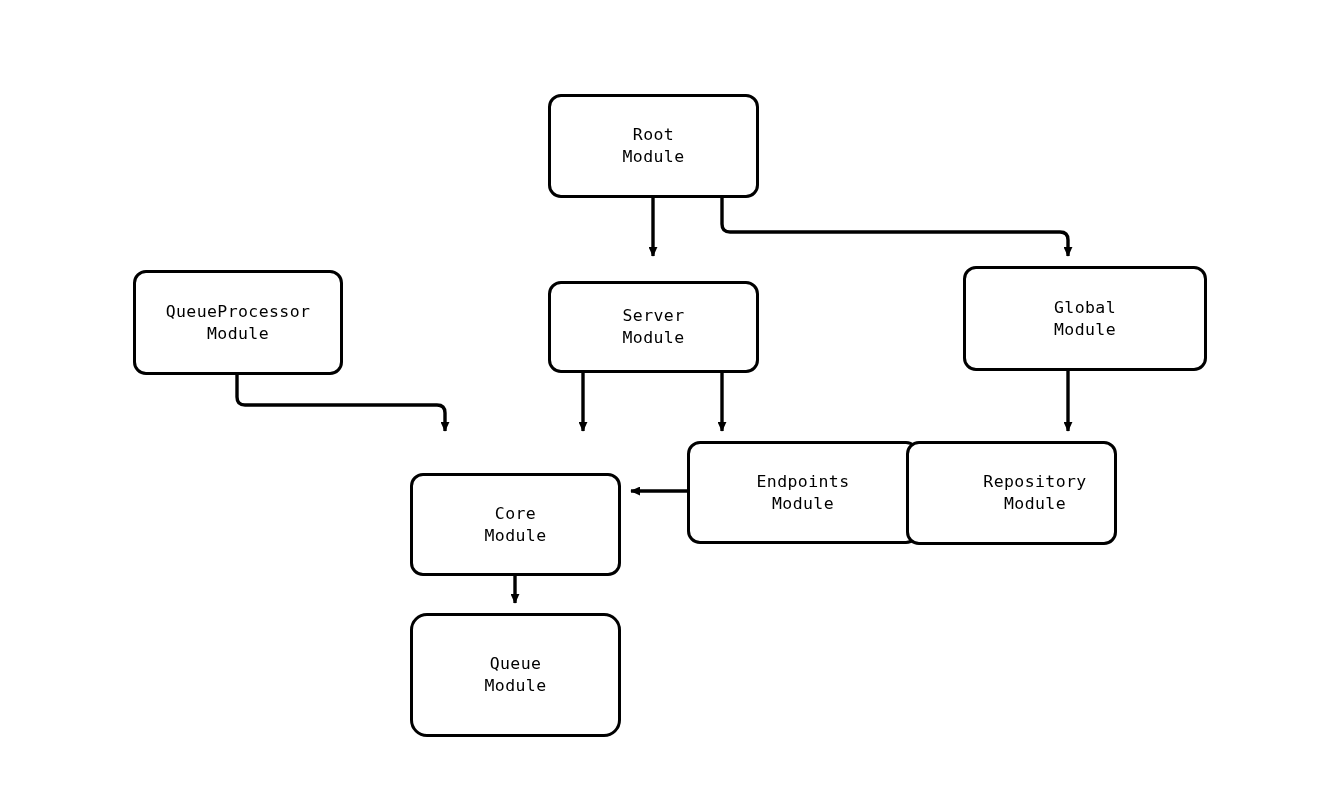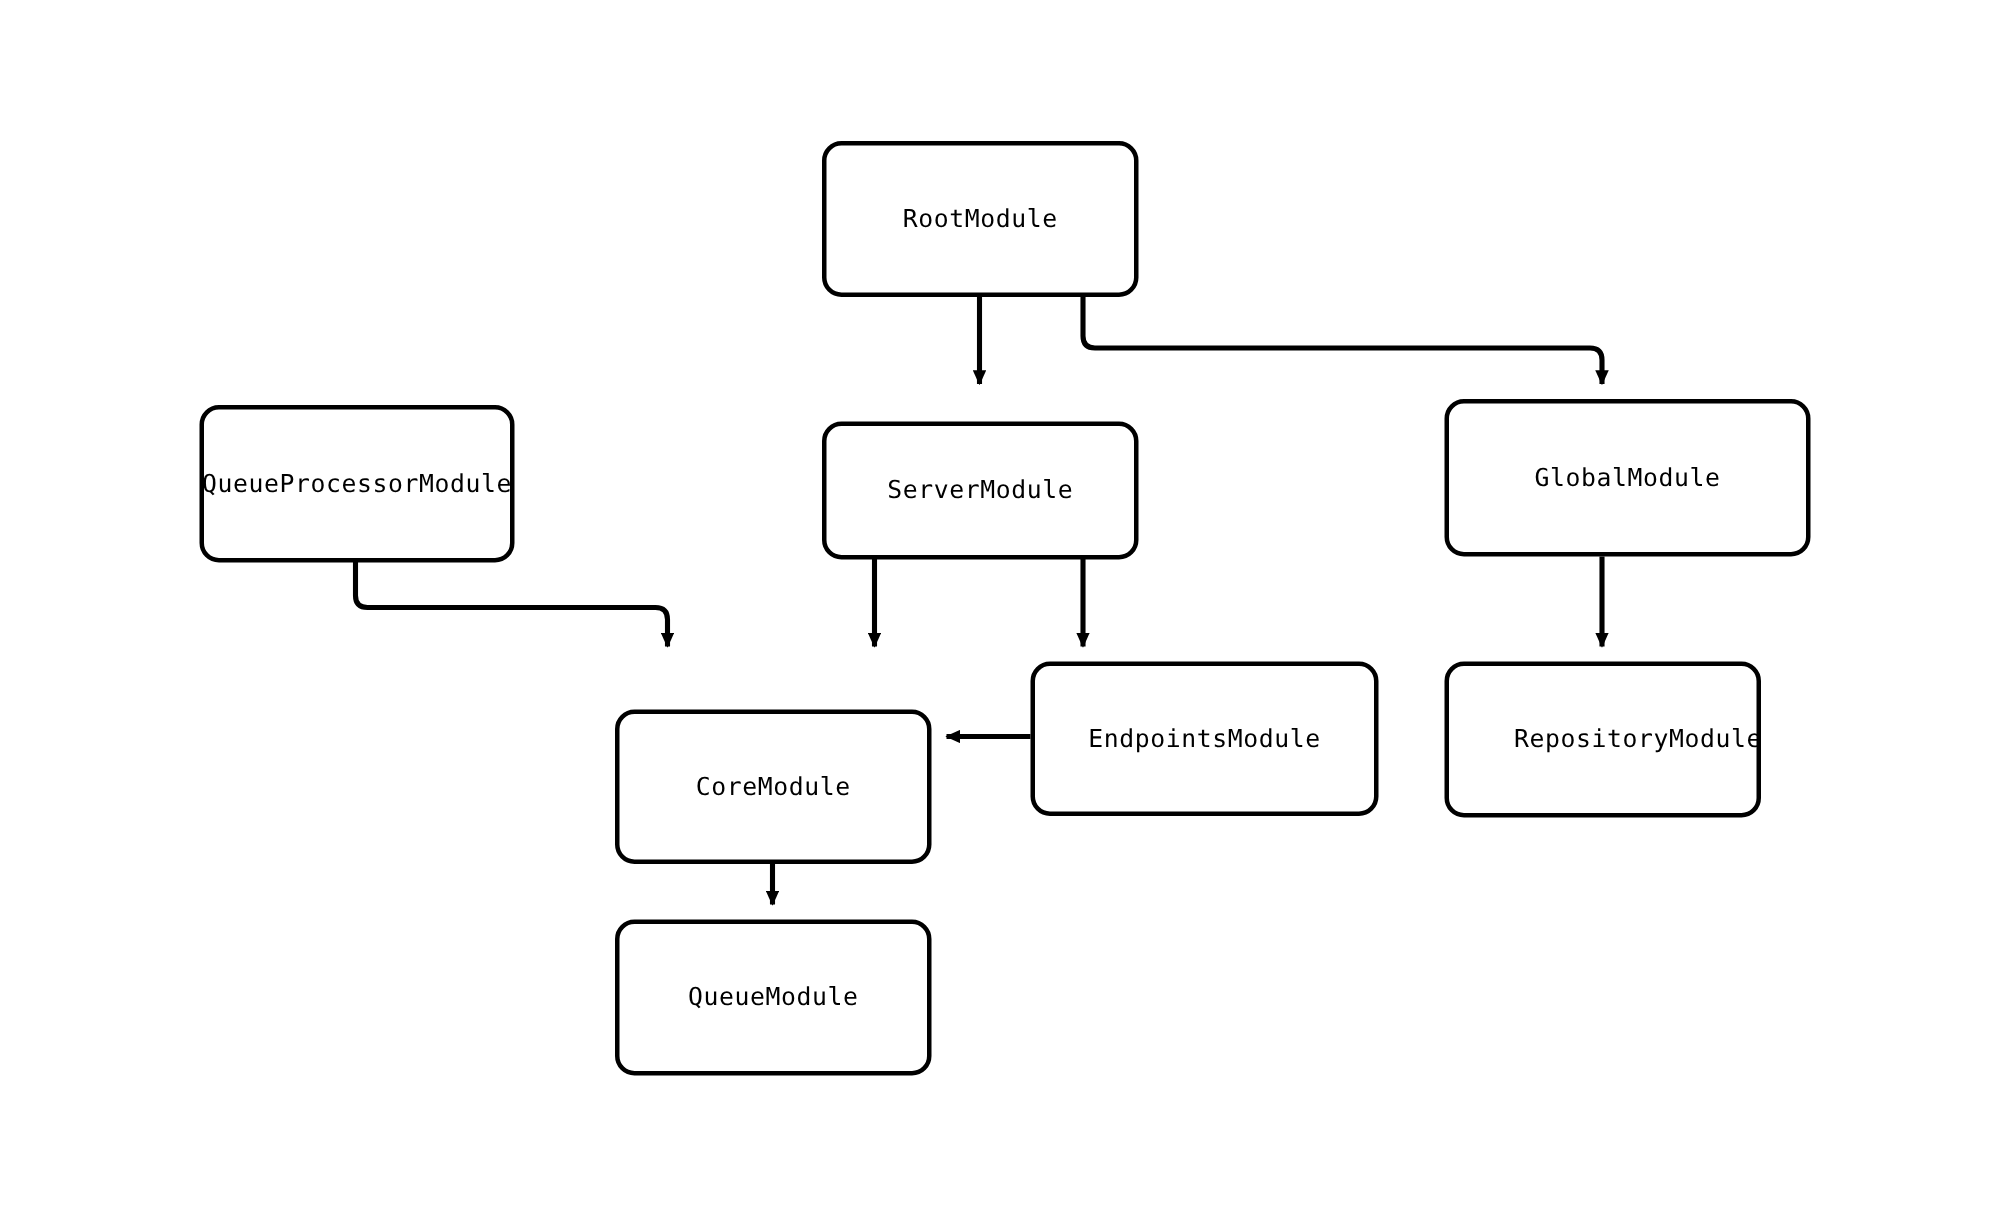--- a/index.html
+++ b/index.html
@@ -28,21 +28,21 @@
     height: 809px;
     pointer-events: none;
   }
   .node {
     position: absolute;
     box-sizing: border-box;
     background: #ffffff;
     border: 3px solid #000000;
     border-radius: 13px;
     display: flex;
-    flex-direction: row;
+    flex-direction: column;
     align-items: center;
     justify-content: center;
     text-align: center;
   }
   .node-line {
     font-family: "DejaVu Sans Mono", "Liberation Mono", monospace;
     font-size: 16.5px;
     line-height: 22px;
     color: #000000;
     letter-spacing: 0.4px;
@@ -101,23 +101,23 @@
   <div class="node" style="left:410px; top:441px; width:211px; height:103px;margin-top:32px;">
     <div class="node-line">Core</div>
     <div class="node-line">Module</div>
   </div>
 
   <div class="node" style="left:687px; top:441px; width:232px; height:103px;">
     <div class="node-line">Endpoints</div>
     <div class="node-line">Module</div>
   </div>
 
-  <div class="node" style="left:963px; top:441px; width:211px; height:104px;padding-left:47px;">
+  <div class="node" style="left:906px; top:441px; width:211px; height:104px;padding-left:47px;">
     <div class="node-line">Repository</div>
     <div class="node-line">Module</div>
   </div>
 
-  <div class="node" style="left:410px; top:613px; width:211px; height:104px;">
+  <div class="node" style="left:410px; top:613px; width:211px; height:124px;border-radius:17px;">
     <div class="node-line">Queue</div>
     <div class="node-line">Module</div>
   </div>
 
 </div>
 
 </body></html>

